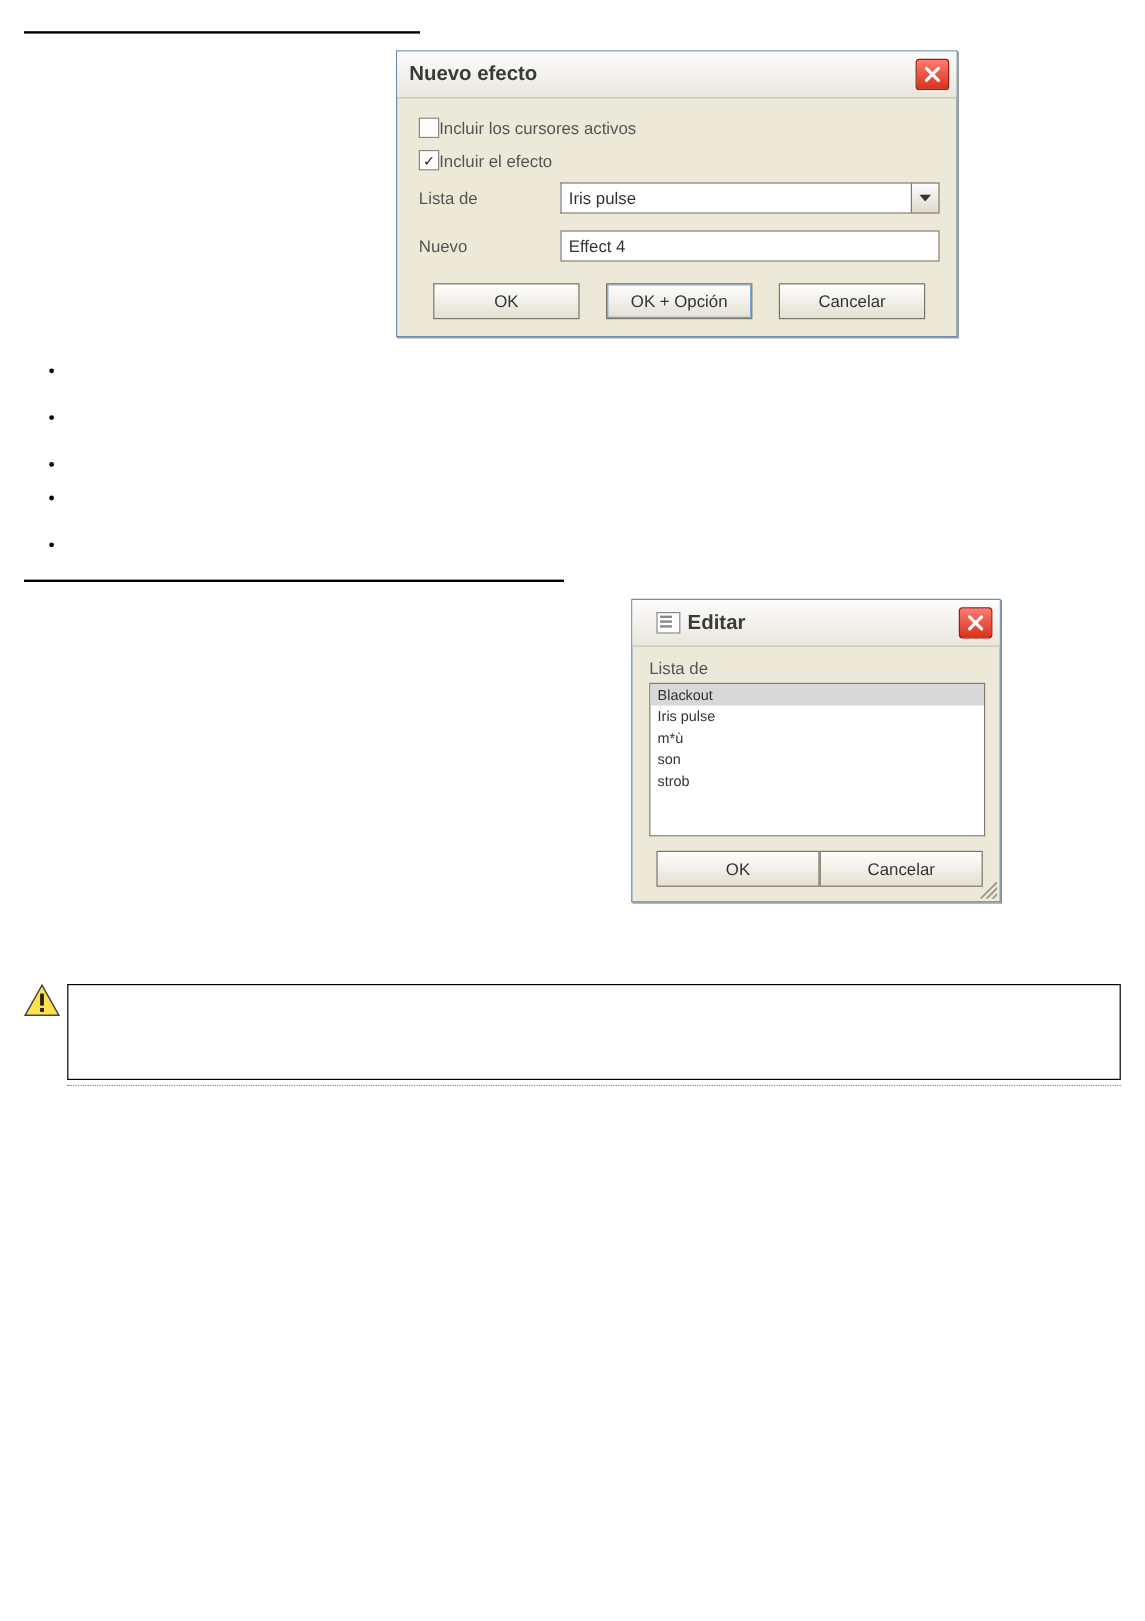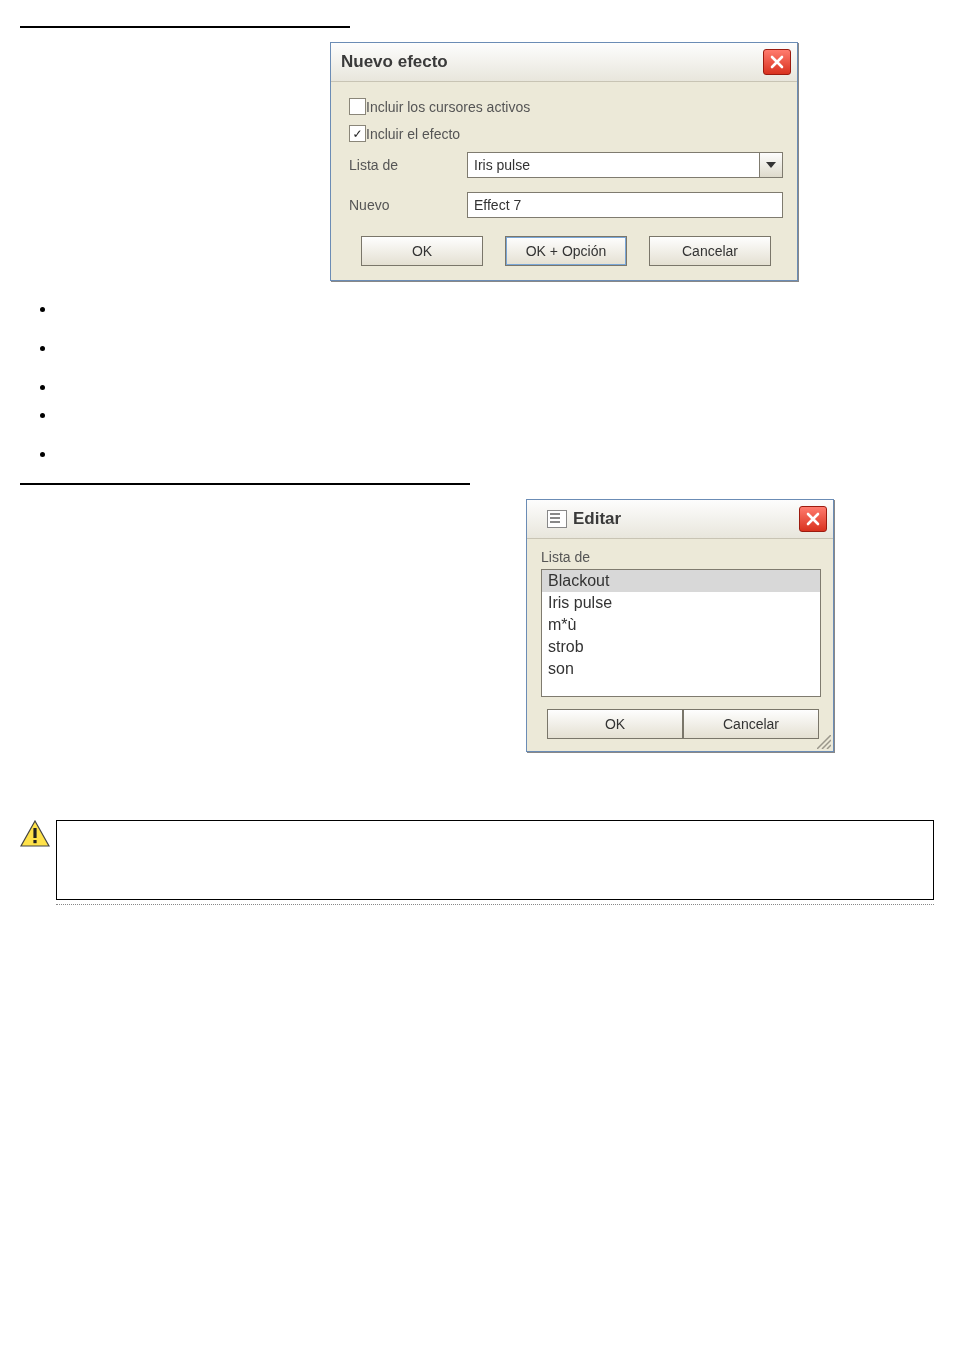--- a/index.html
+++ b/index.html
@@ -193,21 +193,21 @@
   }
   .listbox {
     background: #fff;
     border: 1px solid #7f7b6f;
     height: 126px;
     margin-top: 4px;
     overflow: hidden;
   }
   .listbox .item {
     padding: 2px 6px;
-    font-size: 16px;
+    font-size: 12px;
     color: #333;
   }
   .listbox .item.selected {
     background: #d8d8d8;
   }
   .d2-btn-row {
     display: flex;
     justify-content: space-between;
     margin-top: 12px;
     padding: 0 6px;
@@ -271,21 +271,21 @@
           <div class="text-field">Iris pulse</div>
           <div class="drop">
             <svg viewBox="0 0 10 6">
               <path d="M0 0 L5 6 L10 0 Z" fill="#333"></path>
             </svg>
           </div>
         </div>
       </div>
       <div class="form-row">
         <span class="lbl">Nuevo</span>
-        <div class="text-field">Effect 7</div>
+        <div class="text-field">Effect 4</div>
       </div>
       <div class="btn-row">
         <div class="winbtn">OK</div>
         <div class="winbtn primary">OK + Opción</div>
         <div class="winbtn">Cancelar</div>
       </div>
     </div>
   </div>
 </div>
 
@@ -313,22 +313,22 @@
           <path d="M3 3 L13 13 M13 3 L3 13" stroke="#fff" stroke-width="2.6" stroke-linecap="round"></path>
         </svg>
       </div>
     </div>
     <div class="d2-body">
       <div style="color:#555; margin-bottom:2px;">Lista de</div>
       <div class="listbox">
         <div class="item selected">Blackout</div>
         <div class="item">Iris pulse</div>
         <div class="item">m*ù</div>
+        <div class="item">son</div>
         <div class="item">strob</div>
-        <div class="item">son</div>
       </div>
       <div class="d2-btn-row">
         <div class="winbtn" style="min-width:110px;">OK</div>
         <div class="winbtn" style="min-width:110px;">Cancelar</div>
       </div>
     </div>
     <div class="resize-grip">
       <svg viewBox="0 0 14 14">
         <path d="M14 0 L0 14 M14 5 L5 14 M14 10 L10 14" stroke="#9a978b" stroke-width="1.5"></path>
       </svg>

